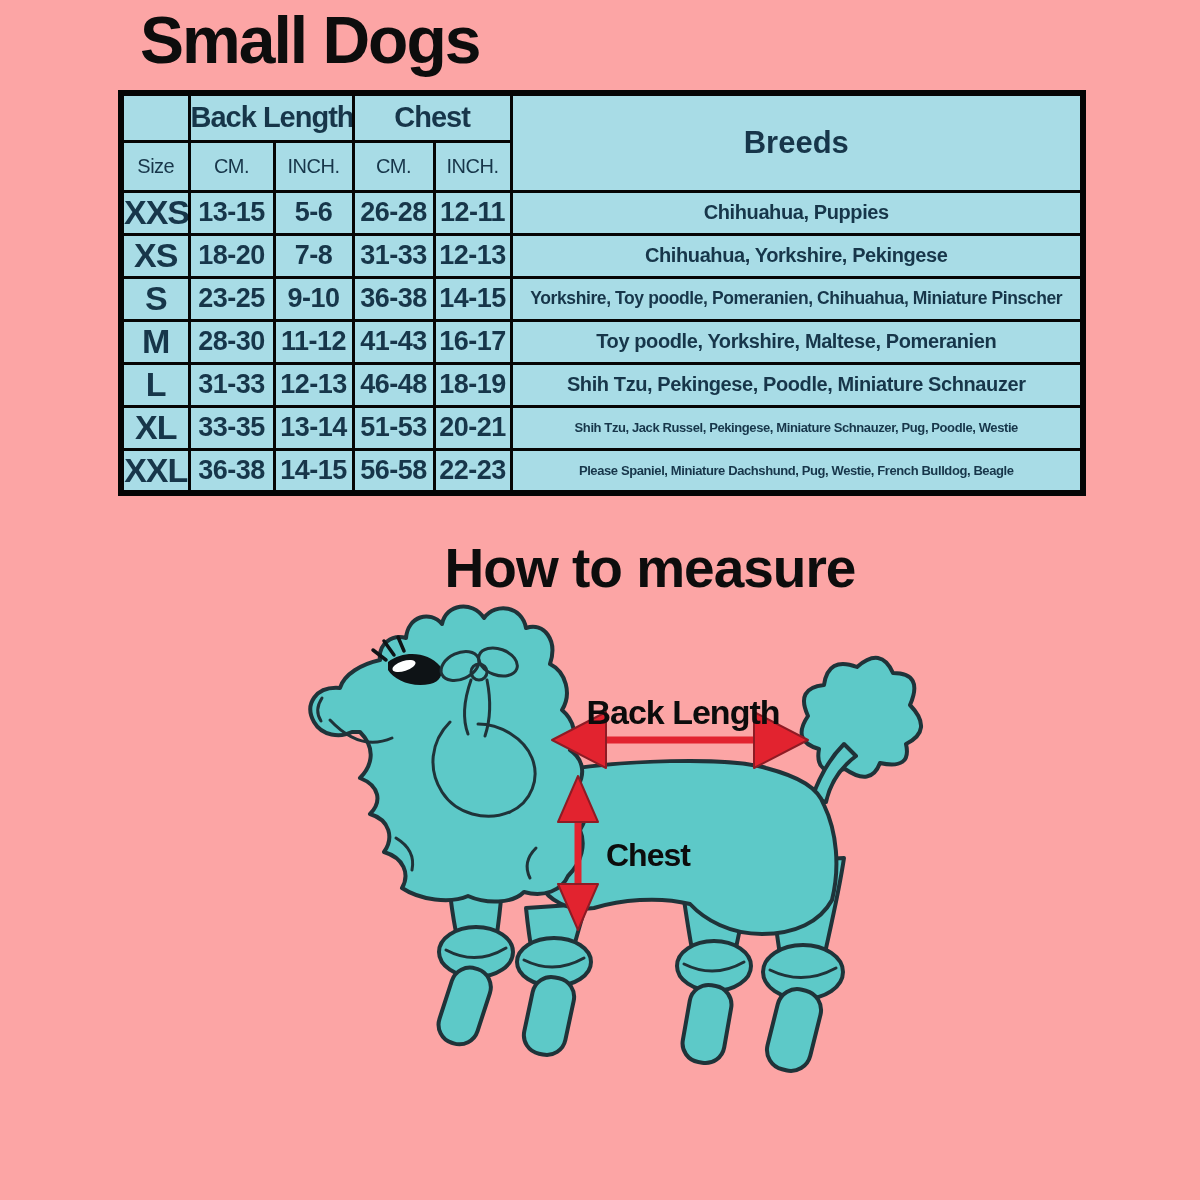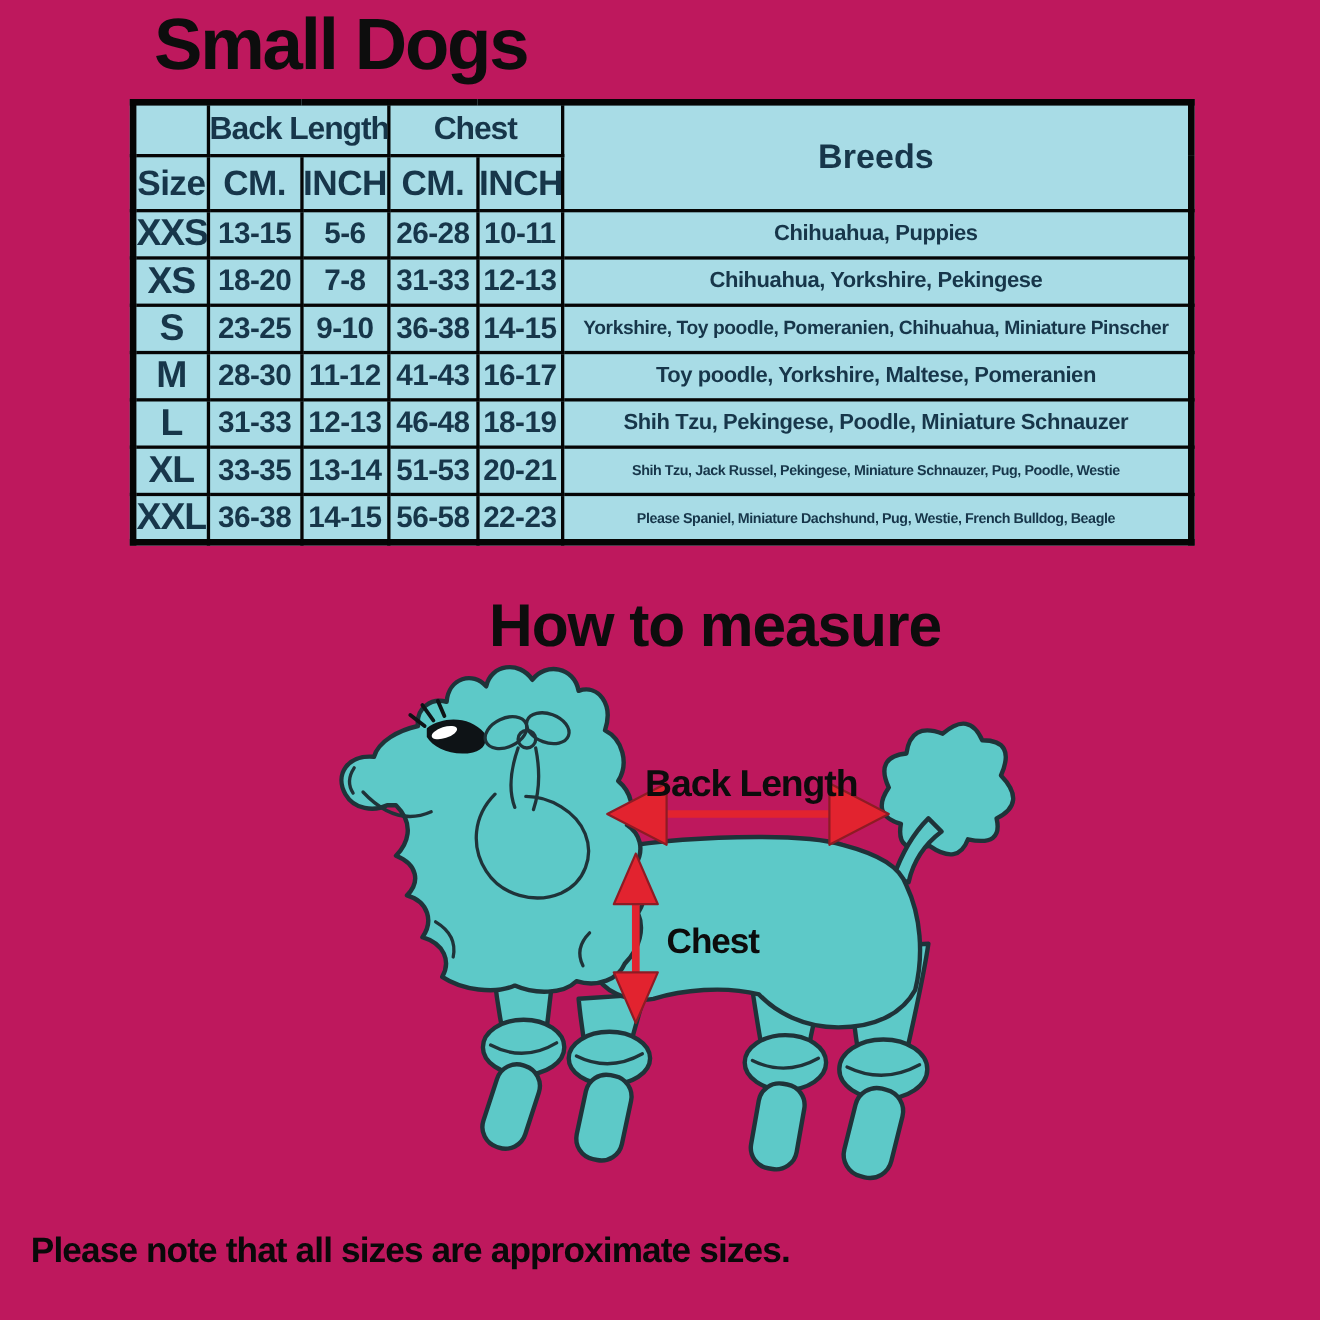--- a/index.html
+++ b/index.html
@@ -1,17 +1,17 @@
 <!DOCTYPE html>
 <html style="--table-bg: #a8dce6; --header-red: #e03745; --text-navy: #17364a; --dog-teal: #5dc9c8; --outline: #1f3339; --arrow-red: #e2232f;"><head>
 <meta charset="utf-8">
 <style>
   html,body { margin:0; padding:0; background:#ffffff; }
   .page {
-    position:relative; width:1200px; height:1200px; background:#be185d;
+    position:relative; width:1200px; height:1200px; background:#fca5a5;
     font-family:"Liberation Sans", sans-serif; overflow:hidden;
   }
   .main-title {
     position:absolute; left:140px; top:2px; margin:0;
     font-size:66px; font-weight:bold; letter-spacing:-2px; color:#0d0d0d;
     white-space:nowrap;
   }
   
   .size-table-wrap { position:absolute; left:118px; top:90px; }
   table.size-table {
@@ -20,21 +20,21 @@
   }
   table.size-table td, table.size-table th {
     border:3px solid #050505; padding:0; text-align:center; vertical-align:middle;
     color:var(--text-navy); overflow:hidden; white-space:nowrap;
   }
   tr.group-row { height:48px; }
   tr.unit-row { height:50px; }
   tbody tr { height:43px; }
   .group-head { font-size:29px; font-weight:bold; letter-spacing:-1px; color:#13293a; }
   .breeds-head { font-size:31px; font-weight:bold; letter-spacing:0; color:#13293a; }
-  .unit-head { font-size:32px; font-weight:bold; color:var(--header-red); letter-spacing:-0.5px; }
+  .unit-head { font-size:20px; font-weight:normal; color:var(--header-red); letter-spacing:-0.5px; }
   td.size-cell { font-size:34px; font-weight:bold; letter-spacing:-1px; }
   td.num-cell { font-size:27px; font-weight:bold; letter-spacing:-0.5px; }
   td.breeds-cell {
     text-align:left; padding-left:6px; font-size:20px; font-weight:bold; letter-spacing:-0.4px;
   }
   td.breeds-cell.sm { font-size:17.5px; letter-spacing:-0.4px;margin-top:48px; }
   td.breeds-cell.xs { font-size:13px; letter-spacing:-0.4px; }
   
   .measure-title {
     position:absolute; left:650px; top:536px; transform:translateX(-50%); margin:0;
@@ -87,21 +87,21 @@
           <th class="unit-head">CM.</th>
           <th class="unit-head">INCH.</th>
         </tr>
       </thead>
       <tbody>
         <tr>
           <td class="size-cell">XXS</td>
           <td class="num-cell">13-15</td>
           <td class="num-cell">5-6</td>
           <td class="num-cell">26-28</td>
-          <td class="num-cell">10-11</td>
+          <td class="num-cell">12-11</td>
           <td class="breeds-cell">Chihuahua, Puppies</td>
         </tr>
         <tr>
           <td class="size-cell">XS</td>
           <td class="num-cell">18-20</td>
           <td class="num-cell">7-8</td>
           <td class="num-cell">31-33</td>
           <td class="num-cell">12-13</td>
           <td class="breeds-cell">Chihuahua, Yorkshire, Pekingese</td>
         </tr>
@@ -222,16 +222,15 @@
       <g>
         <path class="arrow-shaft" d="M 278,214 L 278,290"></path>
         <path class="arrow-head" d="M 278,176 L 258,222 L 298,222 Z"></path>
         <path class="arrow-head" d="M 278,330 L 258,284 L 298,284 Z"></path>
       </g>
       <text class="svg-label label-chest" x="306" y="266" text-anchor="start">Chest</text>
     </svg>
   </div>
 
   <div class="footer-note">
-    <div>Please note that all sizes are approximate sizes.</div>
   </div>
 
 </div>
 
 </body></html>

